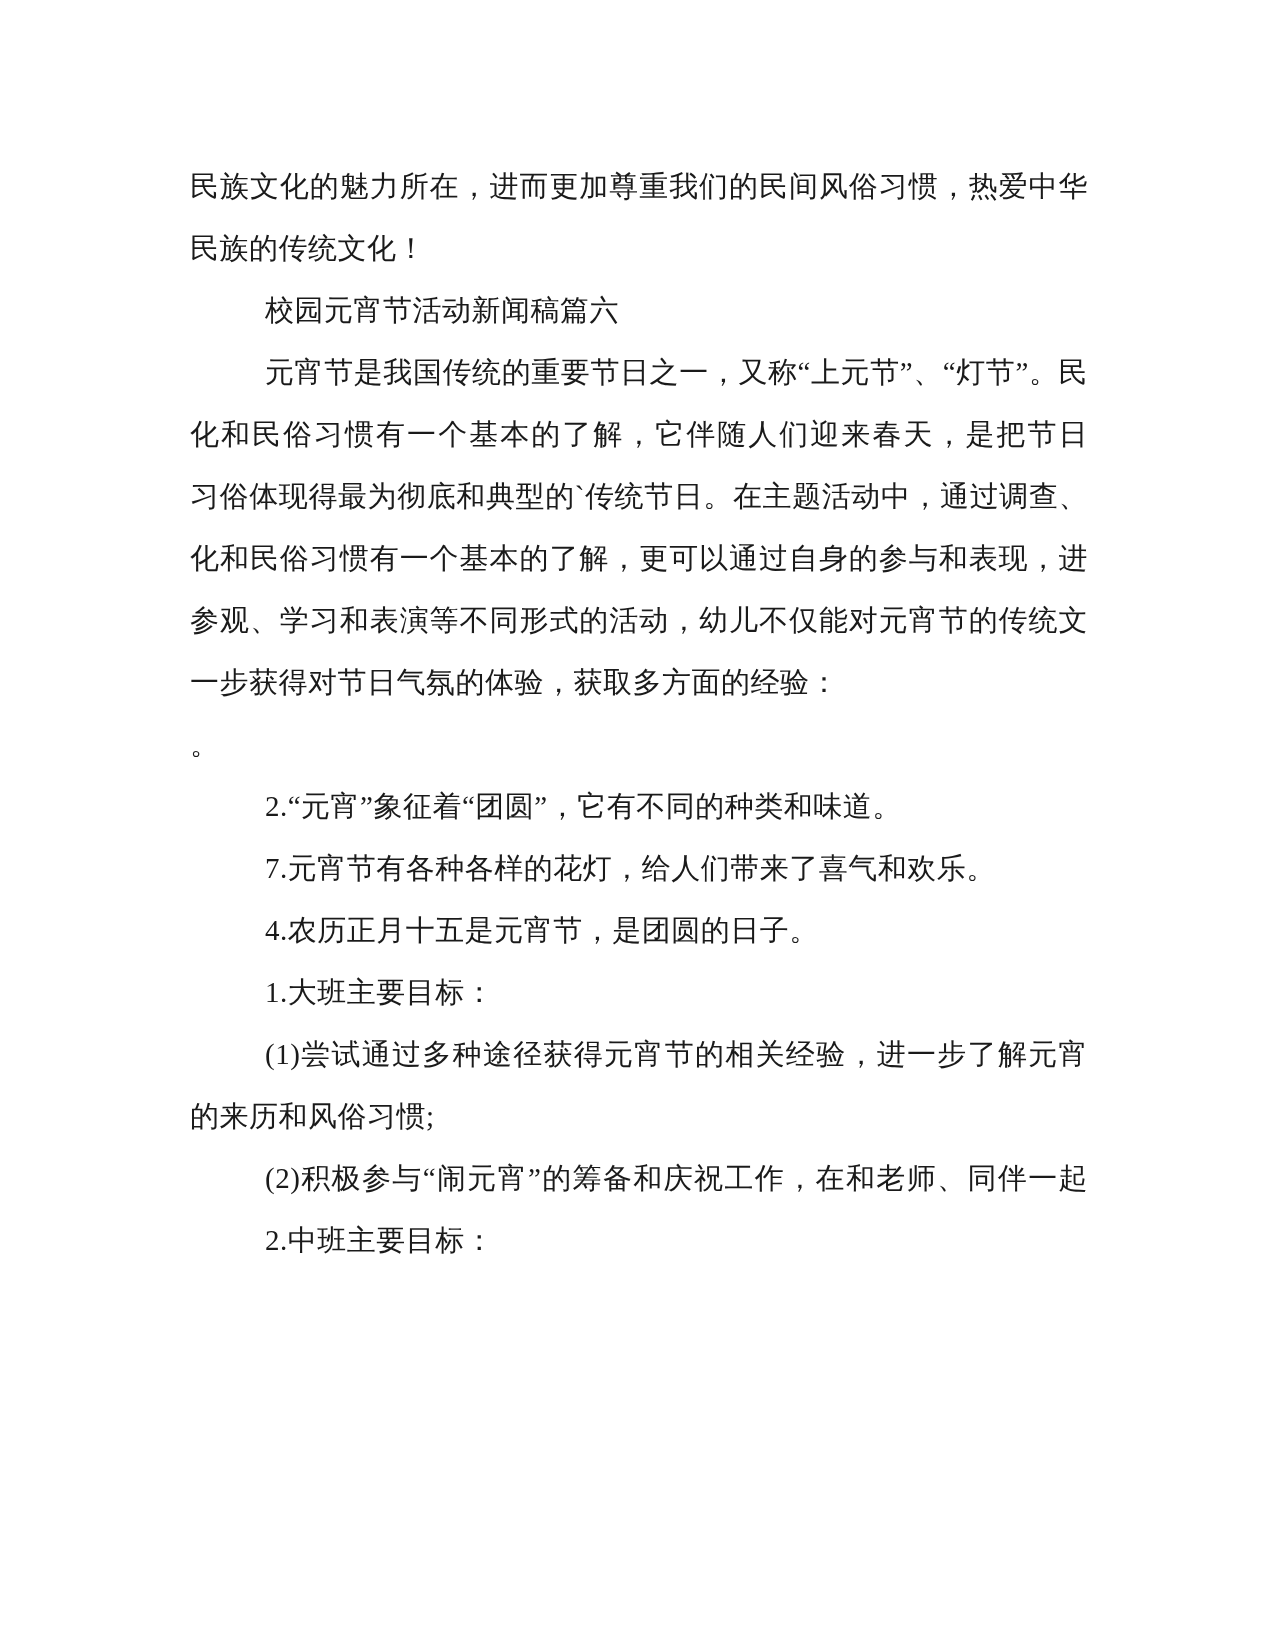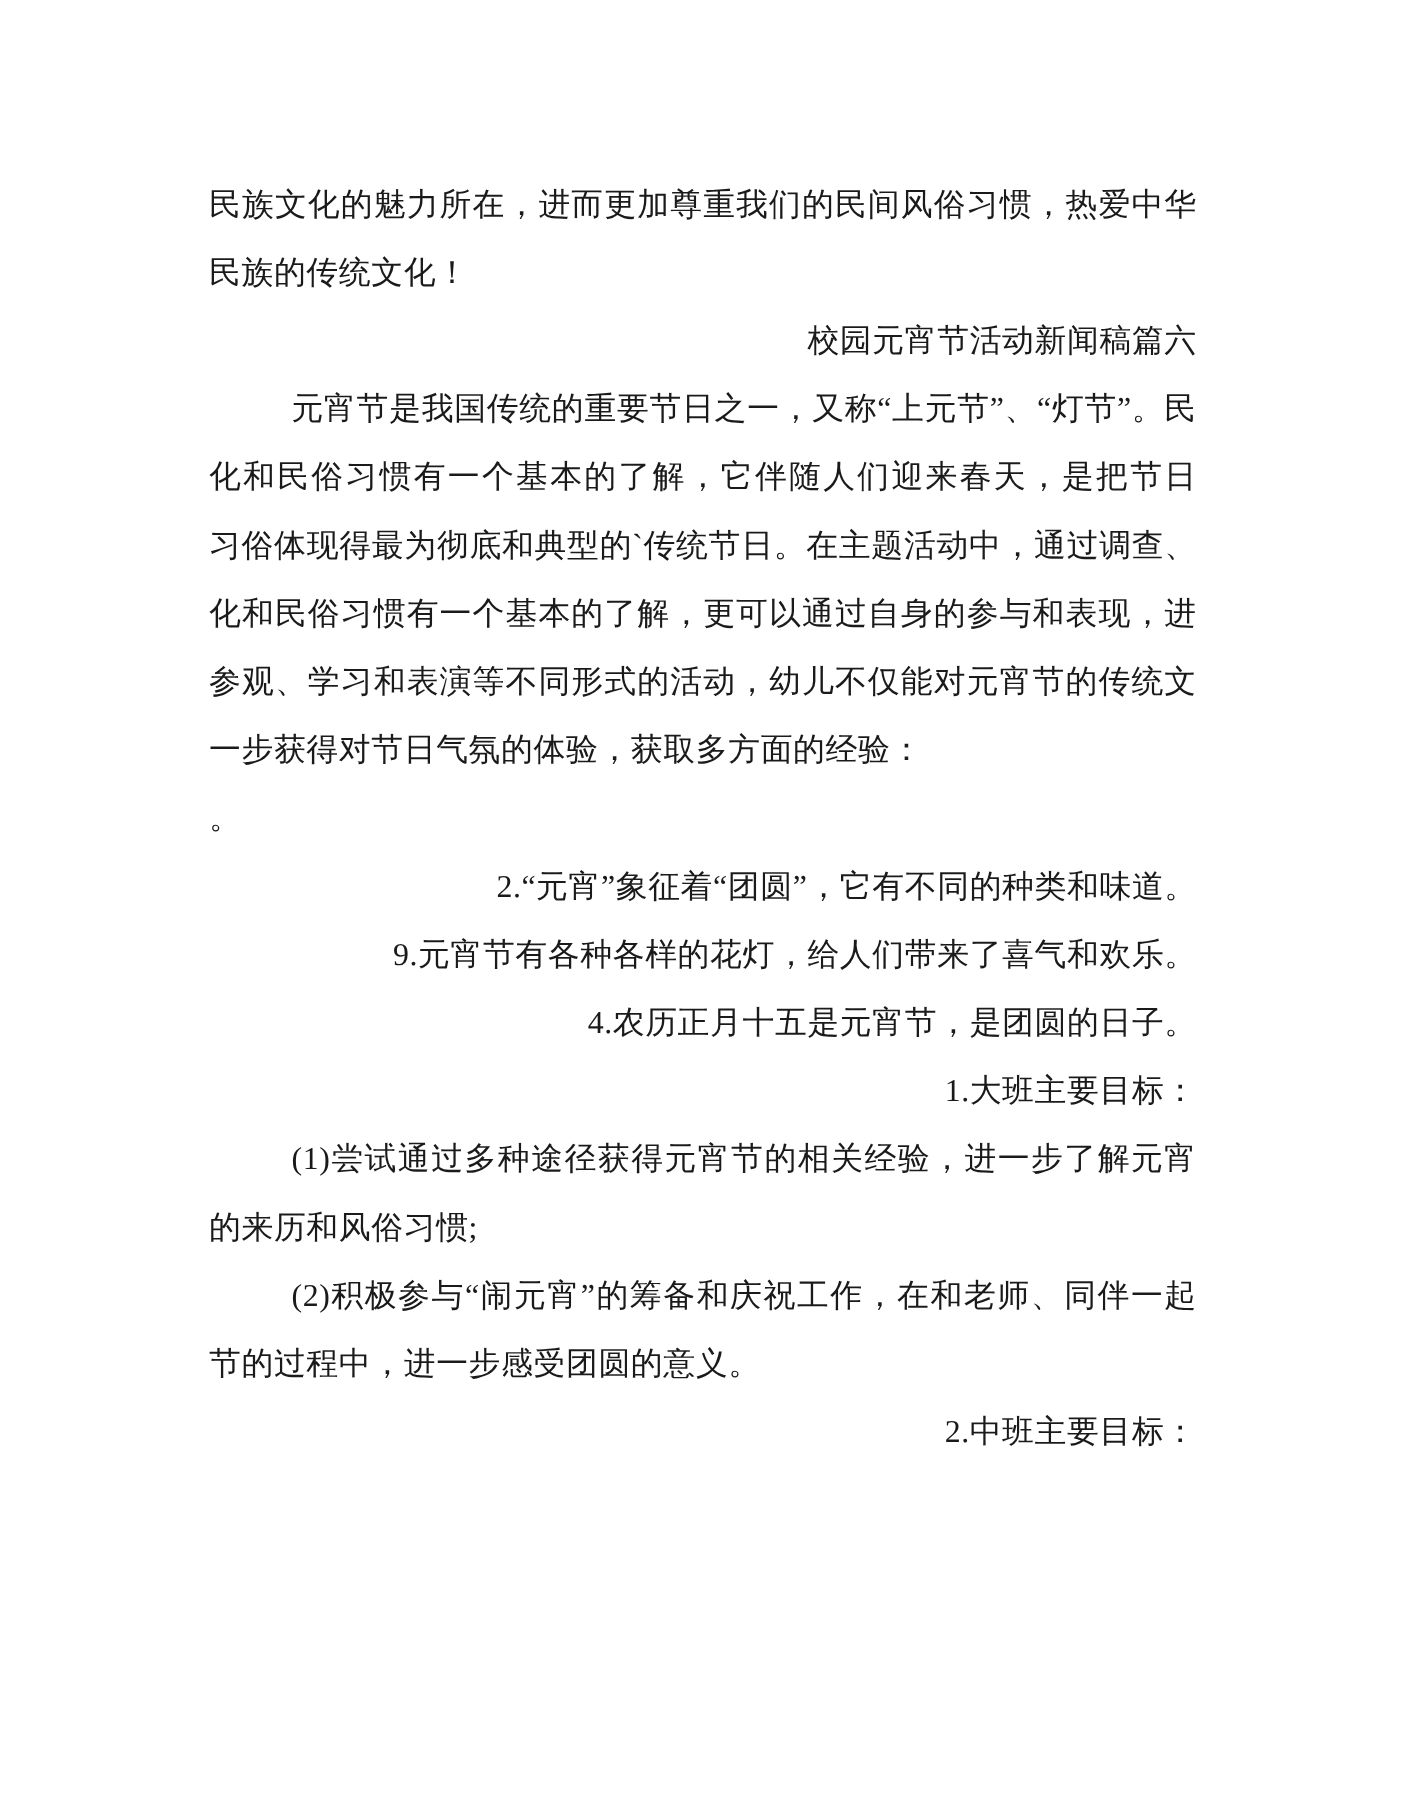--- a/index.html
+++ b/index.html
@@ -27,21 +27,20 @@
     line-height: 62px;
     height: 62px;
     text-align: left;
     white-space: normal;
     overflow: hidden;
     letter-spacing: 0.5px;
   }
   
   .line.indent {
     padding-left: 75px;
-    text-align: right;
   }
   
   .line.fill {
     text-align: justify;
     text-align-last: justify;
   }
 </style>
 </head>
 <body>
 
@@ -51,22 +50,21 @@
     <div class="line">民族的传统文化！</div>
     <div class="line indent">校园元宵节活动新闻稿篇六</div>
     <div class="line indent fill">元宵节是我国传统的重要节日之一，又称“上元节”、“灯节”。民</div>
     <div class="line fill">化和民俗习惯有一个基本的了解，它伴随人们迎来春天，是把节日</div>
     <div class="line fill">习俗体现得最为彻底和典型的`传统节日。在主题活动中，通过调查、</div>
     <div class="line fill">化和民俗习惯有一个基本的了解，更可以通过自身的参与和表现，进</div>
     <div class="line fill">参观、学习和表演等不同形式的活动，幼儿不仅能对元宵节的传统文</div>
     <div class="line">一步获得对节日气氛的体验，获取多方面的经验：</div>
     <div class="line">。</div>
     <div class="line indent">2.“元宵”象征着“团圆”，它有不同的种类和味道。</div>
-    <div class="line indent">9.元宵节有各种各样的花灯，给人们带来了喜气和欢乐。</div>
+    <div class="line indent">7.元宵节有各种各样的花灯，给人们带来了喜气和欢乐。</div>
     <div class="line indent">4.农历正月十五是元宵节，是团圆的日子。</div>
     <div class="line indent">1.大班主要目标：</div>
     <div class="line indent fill">(1)尝试通过多种途径获得元宵节的相关经验，进一步了解元宵节</div>
     <div class="line">的来历和风俗习惯;</div>
     <div class="line indent fill">(2)积极参与“闹元宵”的筹备和庆祝工作，在和老师、同伴一起过</div>
-    <div class="line">节的过程中，进一步感受团圆的意义。</div>
     <div class="line indent">2.中班主要目标：</div>
   </div>
 </div>
 
 </body></html>

